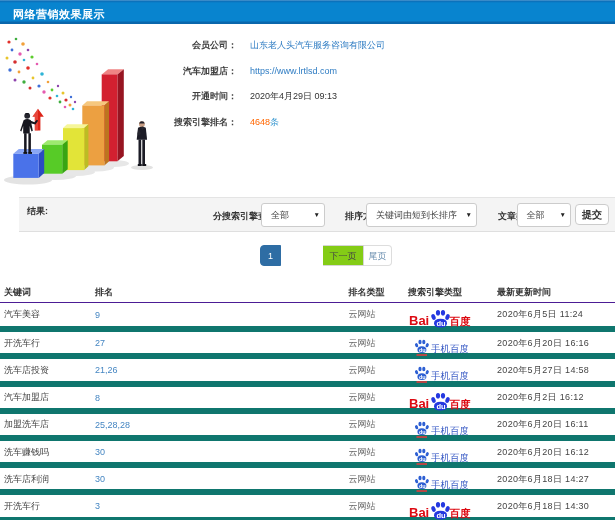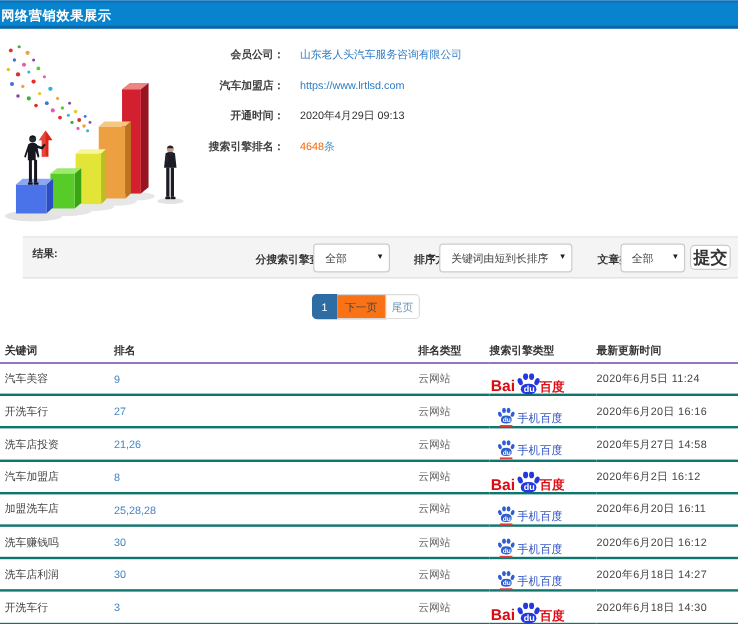--- a/index.html
+++ b/index.html
@@ -1,41 +1,41 @@
 <!DOCTYPE html>
 <html><head>
 <meta charset="utf-8">
 <style>
 * { margin:0; padding:0; box-sizing:border-box; }
 html,body { width:615px; height:520px; background:#fff; font-family:"Liberation Sans",sans-serif; overflow:hidden; position:relative; }
 .topbar { position:absolute; top:0; left:0; width:615px; height:24px;
   background:linear-gradient(to bottom,#66a9da 0px,#0c6cb6 1px,#0884cf 3px,#0884cf 21px,#0a67ac 22px,#0a67ac 24px);
-  color:#fff; font-size:11px; font-weight:bold; line-height:29px; padding-left:1px; letter-spacing:0.5px; }
+  color:#fff; font-size:11px; font-weight:bold; line-height:29px; padding-left:13px; letter-spacing:0.5px; }
 .chart { position:absolute; top:30px; left:0; width:170px; height:165px; }
 .info { position:absolute; top:33px; left:0; width:440px; }
 .info .irow { height:25.7px; line-height:25.7px; font-size:9px; white-space:nowrap; }
 .info .lbl { display:inline-block; width:237px; text-align:right; font-weight:bold; color:#404040; }
 .info .val { margin-left:13px; color:#333; }
 .info a.val { color:#2e7cc3; text-decoration:none; }
 .orange { color:#ff6600; }
 .bluec { color:#3d9ad1; }
 .fbar { position:absolute; top:197px; left:0; width:615px; height:35px; background:#f4f4f4; border-top:1px solid #e4e4e4; border-bottom:1px solid #dfdfdf;margin-left:19px; }
 .fbar .jg { position:absolute; left:8px; top:7px; line-height:12px; font-size:9px; font-weight:bold; color:#333; }
 .flbl { position:absolute; top:12px; line-height:12px; font-size:9px; font-weight:bold; color:#333; }
 .sel { position:absolute; top:203px; height:24px; background:#fff; border:1px solid #ccc; border-radius:3px; font-size:9px; color:#444; line-height:22px; padding-left:9px; }
 .sel .arr { position:absolute; right:4px; top:0; line-height:22px; font-size:6.5px; color:#222; }
-.btn-submit { position:absolute; top:204px; left:575px; width:34px; height:21px; background:#fff; border:1px solid #ccc; border-radius:4px; font-size:14px; font-weight:bold; color:#333; text-align:center; line-height:19px; }
+.btn-submit { position:absolute; top:204px; left:575px; width:34px; height:21px; background:#fff; border:1px solid #ccc; border-radius:4px; font-size:10px; font-weight:bold; color:#333; text-align:center; line-height:19px; }
 .pager { position:absolute; top:245px; left:260px; height:21px; }
 .pager span { display:inline-block; float:left; height:21px; line-height:21px; font-size:9px; text-align:center; }
 .pg1 { width:21px; background:#2e6da4; color:#fff; border:1px solid #2e6da4; border-radius:4px 0 0 4px; }
-.pg2 { width:41px; background:#f97316; color:#444; border:1px solid #d5d5d5; border-left:none; }
+.pg2 { width:41px; background:#84cc16; color:#444; border:1px solid #d5d5d5; border-left:none;margin-left:42px; }
 .pg3 { width:28px; background:#fff; color:#6b8fb0; border:1px solid #ddd; border-left:none; border-radius:0 4px 4px 0; }
 table.rank { position:absolute; top:280px; left:0; width:615px; border-collapse:collapse; table-layout:fixed; font-size:9px; }
 table.rank th { height:22px; text-align:left; font-size:9px; color:#333; font-weight:bold; border-bottom:1px solid #4c1d95; padding:4px 0 0 0; vertical-align:middle; }
-table.rank td.c5x { letter-spacing:0.32px; } table.rank td { height:27.2px; padding:1px 0 0 0; color:#444; border-bottom:2px solid #0f766e; vertical-align:middle; }
+table.rank td.c5x { letter-spacing:0.32px; } table.rank td { height:27.2px; padding:1px 0 0 0; color:#444; border-bottom:6px solid #0f766e; vertical-align:middle; }
 .c1 { padding-left:4px !important; }
 .c2 { color:#4586c2 !important; }
 .c3 { color:#666 !important;margin-left:12px; }
 td.c4 { }
 .bd-logo, .mb-logo { display:inline-block; vertical-align:middle; }
 .bd-logo { margin-left:1px; position:relative; top:4.5px; }
 .mb-logo { margin-left:6px; position:relative; top:5px; }
 </style>
 </head>
 <body>

